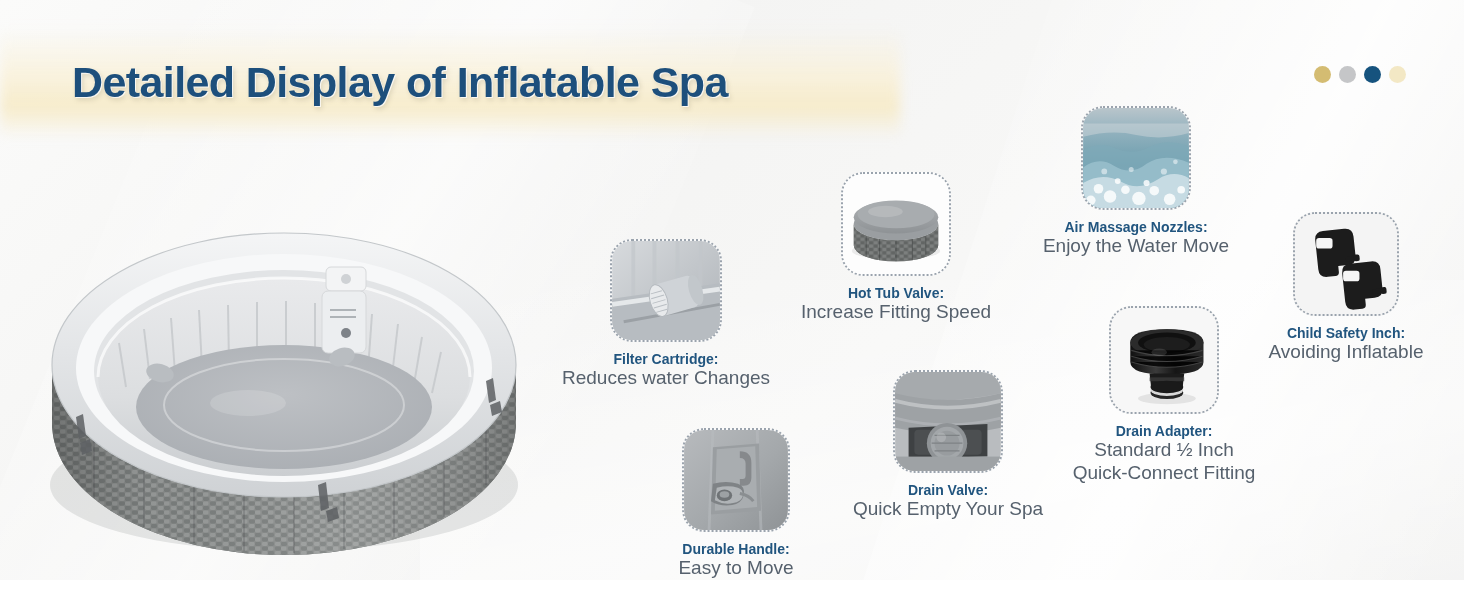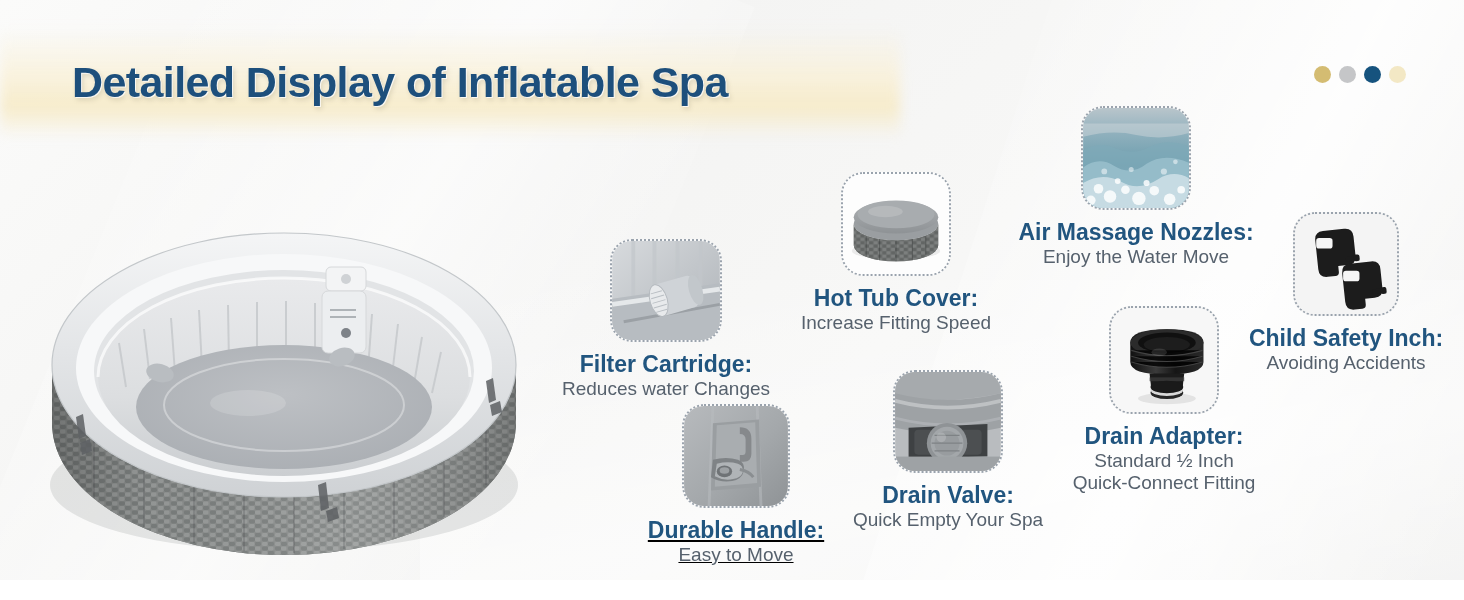--- a/index.html
+++ b/index.html
@@ -83,21 +83,21 @@
     border: 2px dotted #9aa3ad;
     border-radius: 22px;
     background: #fafafa;
     overflow: hidden;
     position: relative;
     box-sizing: border-box;
   }
   .thumb svg { display: block; width: 100%; height: 100%; }
   .caption { text-align: center; margin-top: 9px; }
   .cap-title {
-    font-size: 23px;
+    font-size: 14px;
     font-weight: bold;
     color: #21557f;
     line-height: 1.16;
     white-space: nowrap;
     text-align: center;
   }
   .cap-sub {
     font-size: 19px;
     color: #56616d;
     line-height: 1.2;
@@ -307,21 +307,21 @@
             <line x1="86" y1="54" x2="86" y2="84"></line>
           </g>
         </g>
         <ellipse cx="55" cy="52" rx="44" ry="17" fill="#9a9ea1"></ellipse>
         <ellipse cx="55" cy="45" rx="44" ry="17" fill="url(#covTop)"></ellipse>
         <ellipse cx="55" cy="42" rx="40" ry="14.5" fill="#a8acaf"></ellipse>
         <ellipse cx="44" cy="39" rx="18" ry="6" fill="rgba(255,255,255,.16)"></ellipse>
       </svg>
     </div>
     <div class="caption">
-      <div class="cap-title">Hot Tub Cover:</div>
+      <div class="cap-title">Hot Tub Valve:</div>
       <div class="cap-sub">Increase Fitting Speed</div>
     </div>
   </div>
 
   <div class="feature" style="left:1012px; top:106px; width:248px;">
     <div class="thumb" style="width:110px;height:104px;margin:0 auto;">
       <svg viewBox="0 0 110 104">
         <defs>
           <linearGradient id="waveBg" x1="0" y1="0" x2="0" y2="1">
             <stop offset="0%" stop-color="#b9c5cb"></stop>
@@ -376,21 +376,21 @@
         <g transform="translate(44,52) rotate(-6)" fill="#1c1c1c">
           <path d="M4 10 q0 -9 9 -9 l22 0 q9 0 9 9 l0 20 q0 9 -9 9 l-10 0 l0 6 q0 4 -4 4 l-8 0 q-9 0 -9 -9 z"></path>
           <rect x="33" y="30" width="12" height="5" rx="2"></rect>
           <rect x="42" y="29" width="6" height="7" rx="2"></rect>
         </g>
         <rect x="50" y="59" width="17" height="11" rx="3" fill="#f6f6f6"></rect>
       </svg>
     </div>
     <div class="caption">
       <div class="cap-title">Child Safety Inch:</div>
-      <div class="cap-sub">Avoiding Accidents</div>
+      <div class="cap-sub">Avoiding Inflatable</div>
     </div>
   </div>
 
   <div class="feature" style="left:832px; top:370px; width:232px;">
     <div class="thumb" style="width:110px;height:103px;margin:0 auto;">
       <svg viewBox="0 0 110 103">
         <rect width="110" height="103" fill="#b9bcbf"></rect>
         <path d="M0 0 L110 0 L110 22 Q58 34 0 26 Z" fill="#a6aaad"></path>
         <path d="M0 22 Q54 36 110 22 L110 58 Q56 70 0 58 Z" fill="#9ea2a5"></path>
         <path d="M0 30 Q54 44 110 30" stroke="#c8cbce" stroke-width="4" fill="none" opacity=".75"></path>
@@ -450,21 +450,21 @@
         <ellipse cx="50" cy="46" rx="8" ry="4" fill="rgba(255,255,255,.12)"></ellipse>
       </svg>
     </div>
     <div class="caption">
       <div class="cap-title">Drain Adapter:</div>
       <div class="cap-sub">Standard ½ Inch</div>
       <div class="cap-sub">Quick-Connect Fitting</div>
     </div>
   </div>
 
-  <div class="feature" style="left:622px; top:404px; width:228px;text-decoration:underline;">
+  <div class="feature" style="left:622px; top:428px; width:228px;">
     <div class="thumb" style="width:108px;height:104px;margin:0 auto;">
       <svg viewBox="0 0 108 104">
         <defs>
           <linearGradient id="hdBg" x1="0" y1="0" x2="1" y2="1">
             <stop offset="0%" stop-color="#b7babd"></stop>
             <stop offset="55%" stop-color="#a4a8ab"></stop>
             <stop offset="100%" stop-color="#8f9396"></stop>
           </linearGradient>
         </defs>
         <rect width="108" height="104" fill="url(#hdBg)"></rect>

